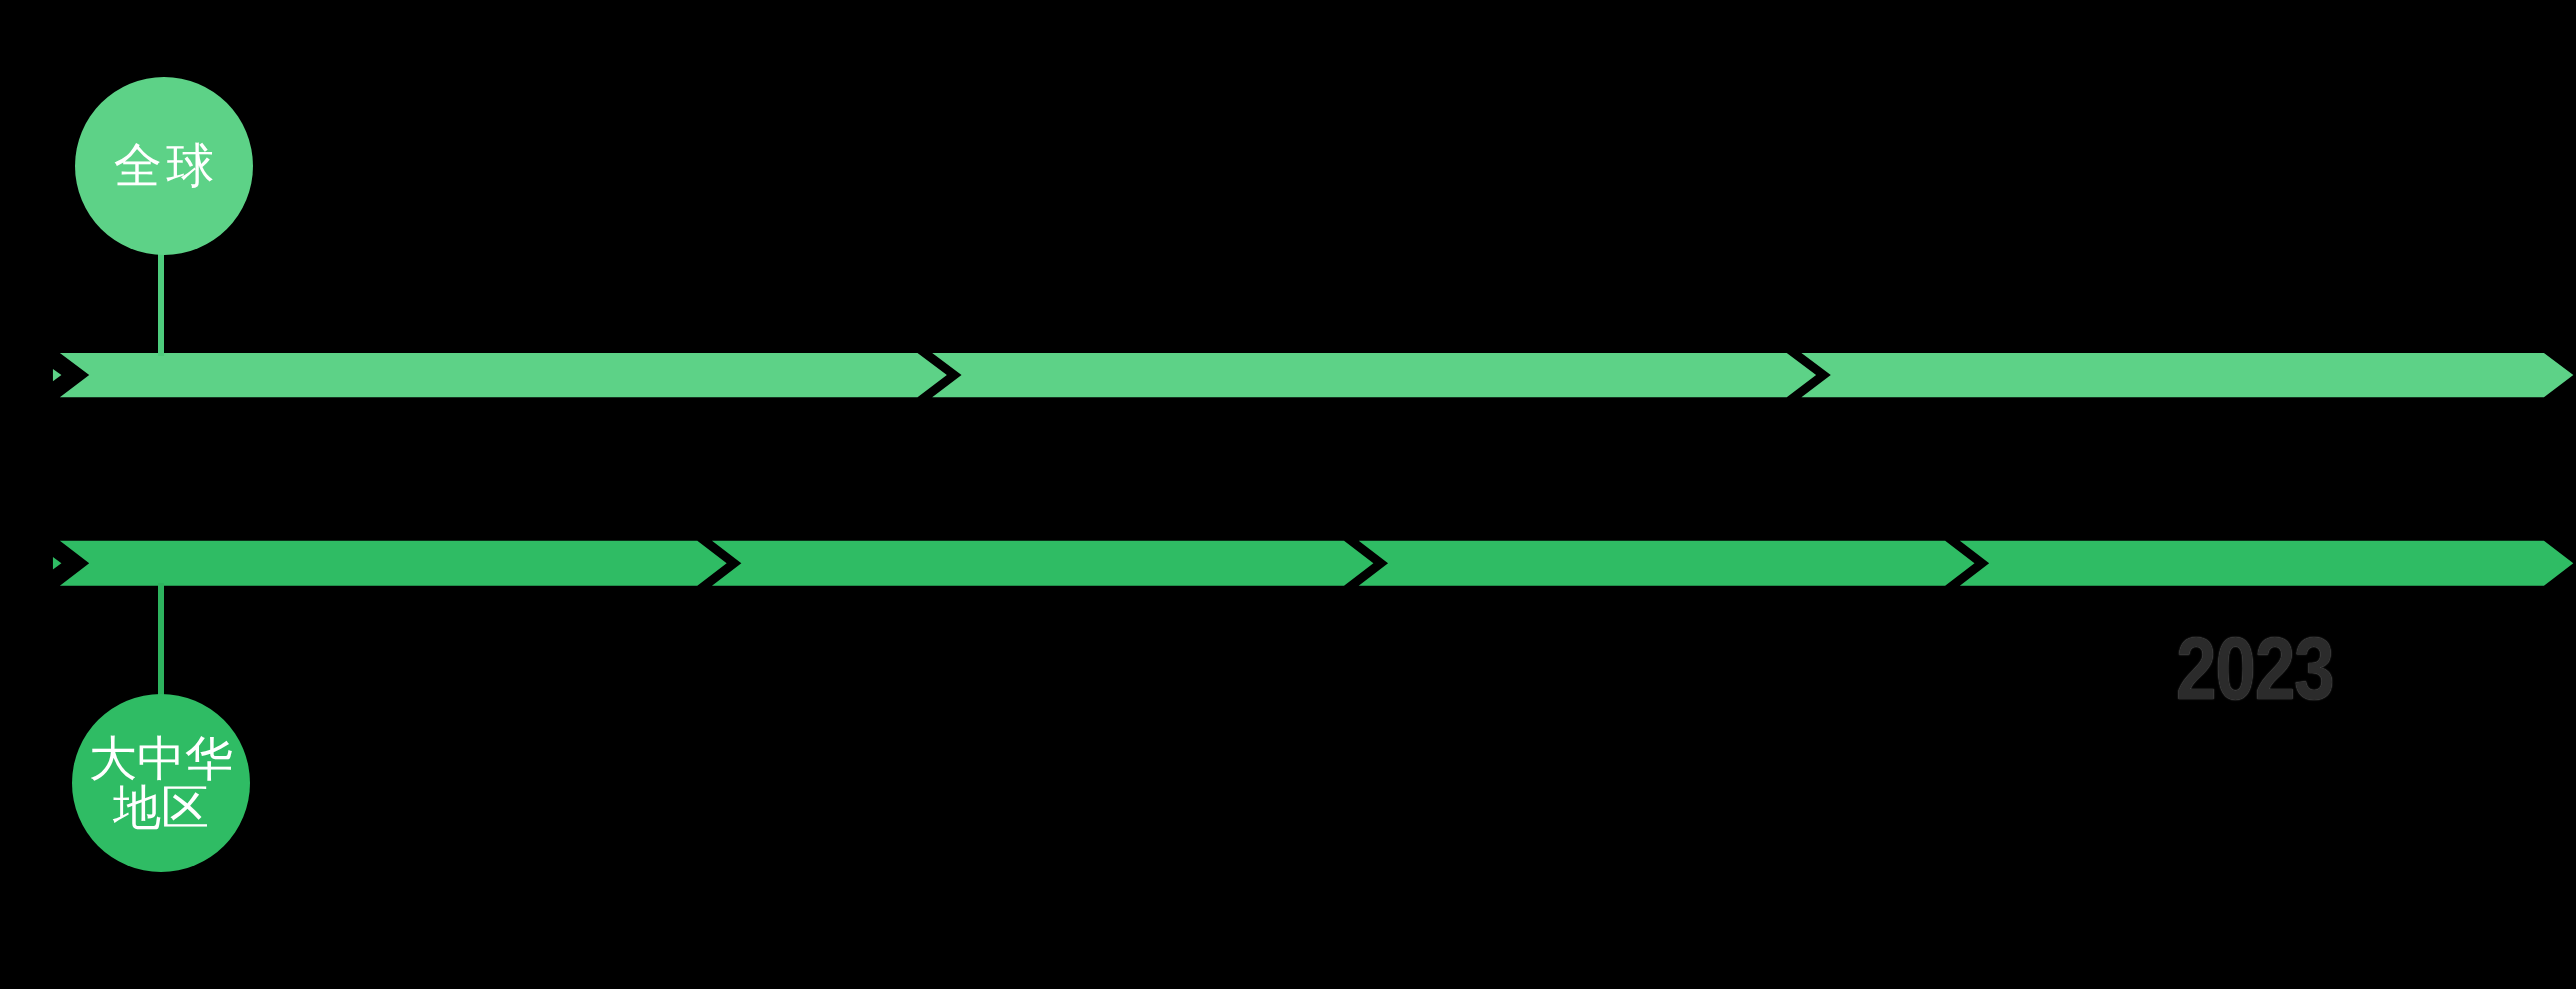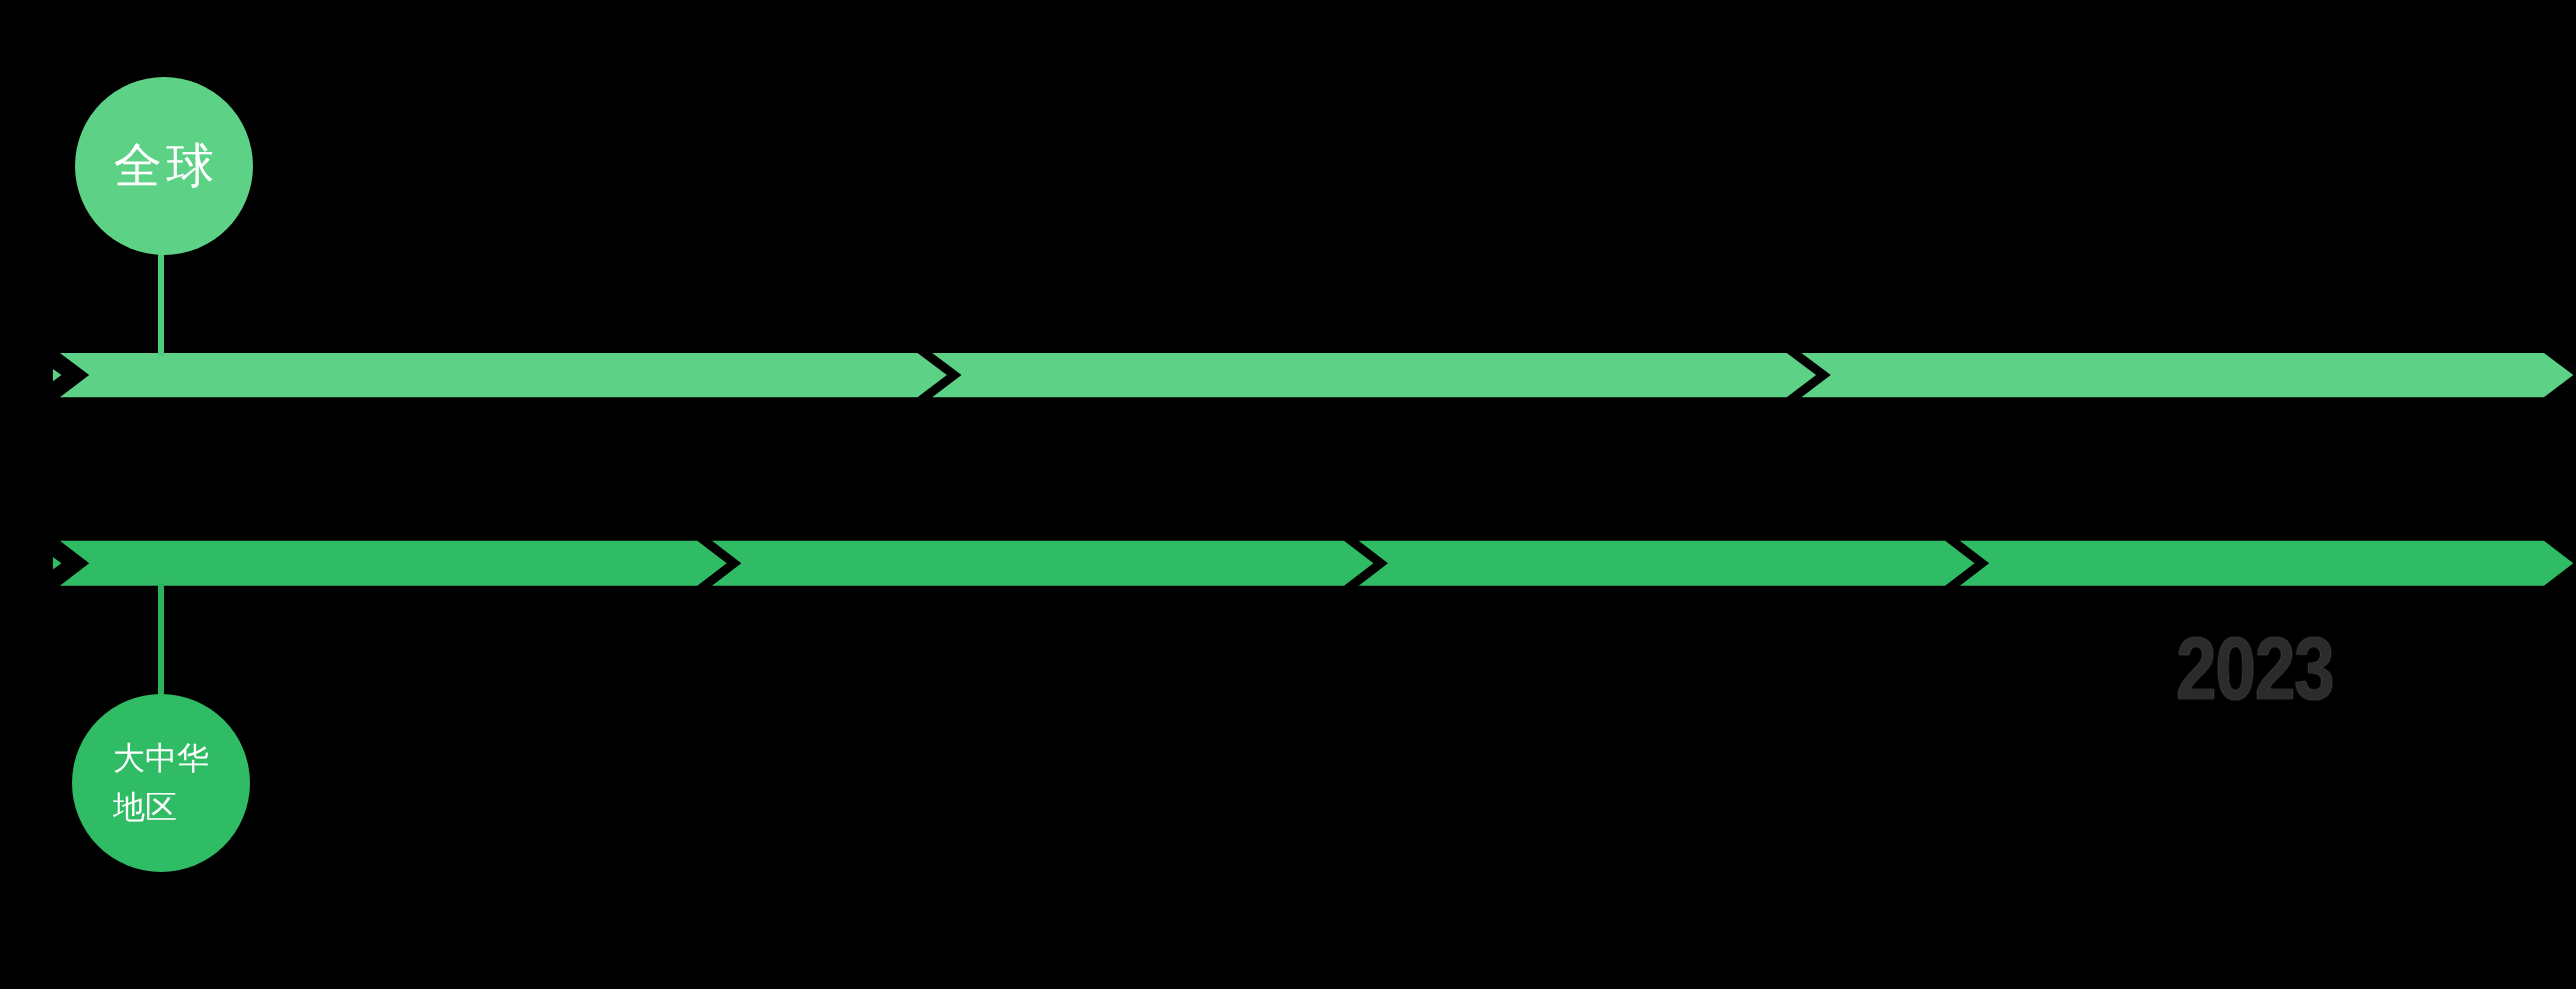--- a/index.html
+++ b/index.html
@@ -37,36 +37,36 @@
     background: #2db35e;
   }
   .circle {
     position: absolute;
     width: 178px;
     height: 178px;
     border-radius: 50%;
     display: flex;
     align-items: center;
     justify-content: center;
-    text-align: left;
+    text-align: center;
     color: #ffffff;
   }
   .circle-top {
     left: 75px;
     top: 77px;
     background: #5dd287;
     font-size: 48px;
     letter-spacing: 4.6px;
     text-indent: 4.6px;
   }
   .circle-bottom {
     left: 72px;
     top: 694px;
     background: #2fbc64;
-    font-size: 32px;
+    font-size: 48px;
     line-height: 49px;
     white-space: pre-line;
   }
   .year-label {
     position: absolute;
     left: 2176px;
     top: 624px;
     font-size: 89px;
     font-weight: bold;
     line-height: 1;

